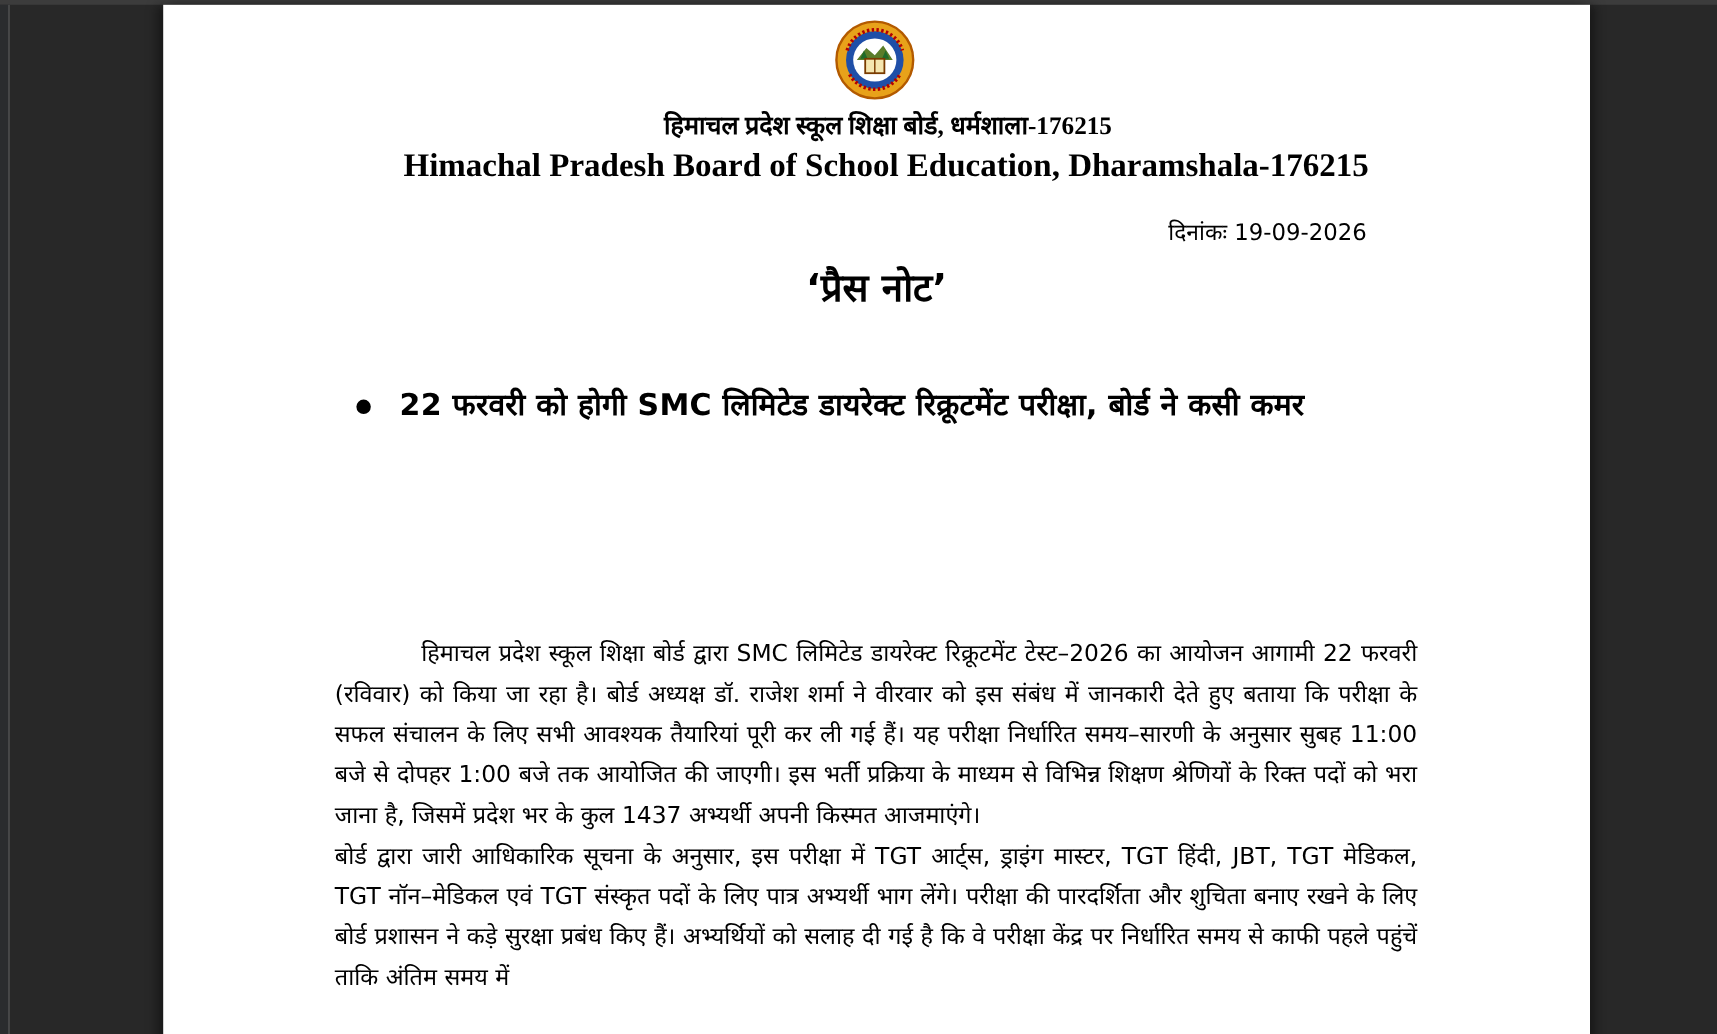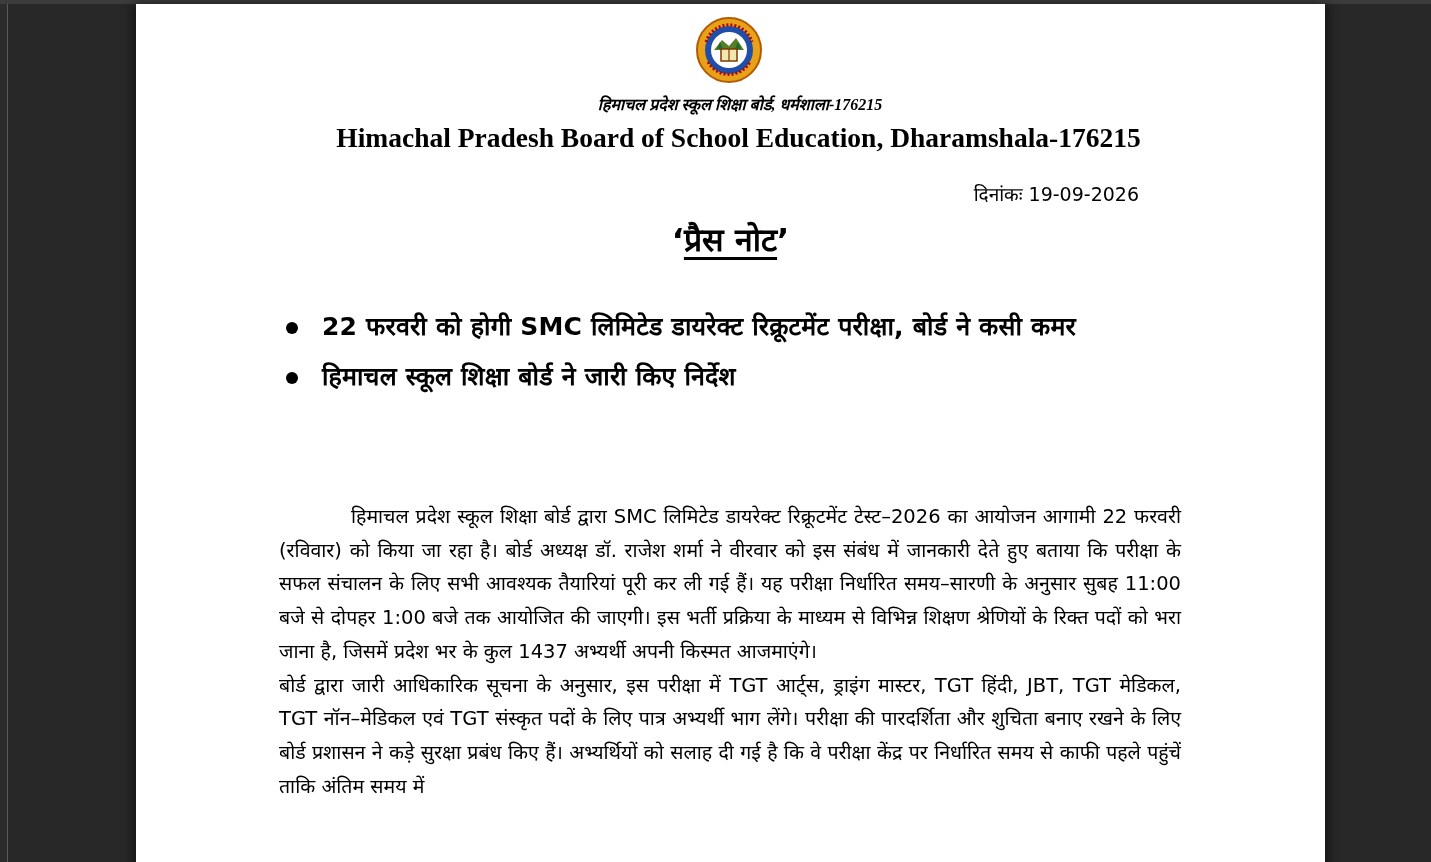--- a/index.html
+++ b/index.html
@@ -24,21 +24,21 @@
     box-shadow: -6px 0 8px rgba(0,0,0,0.35), 6px 0 8px rgba(0,0,0,0.35);
     color: #000;
   }
   .logo {
     position: absolute; left: 554px; top: 12px; width: 78px; height: 68px;
   }
   .hdr-hi {
     position: absolute; left: 0; width: 1208px; top: 86px;
     text-align: center;
     font-family: "Liberation Serif", "DejaVu Serif", serif;
-    font-weight: bold; font-size: 16px; line-height: 30px; font-style: italic;
+    font-weight: bold; font-size: 21px; line-height: 30px;
   }
   .hdr-en {
     position: absolute; left: 0; width: 1205px; top: 117px;
     text-align: center;
     font-family: "Liberation Serif", "DejaVu Serif", serif;
     font-weight: bold; font-size: 27.5px; line-height: 34px;
   }
   .ref {
     position: absolute; left: 187px; top: 176px;
     font-family: "Liberation Serif", "DejaVu Serif", serif;
@@ -48,38 +48,38 @@
     position: absolute; right: 186px; top: 176px;
     font-family: "DejaVu Sans", "Liberation Sans", sans-serif;
     font-size: 19px; line-height: 28px;
   }
   .title {
     position: absolute; left: 0; width: 1189px; top: 212px;
     text-align: center;
     font-family: "DejaVu Sans", "Liberation Sans", sans-serif;
     font-weight: bold; font-size: 32px; line-height: 48px;
   }
-  .title .u { text-decoration: underline; text-underline-offset: 6px; }
+  .title .u { text-underline-offset: 6px; }
   .bullets {
     position: absolute; left: 145px; top: 300px; width: 900px;
-    margin: 1px; padding: 0; list-style: none;
+    margin: 12px; padding: 0; list-style: none;
   }
   .bullets li {
     position: relative; padding-left: 40px;
     font-family: "DejaVu Sans", "Liberation Sans", sans-serif;
     font-weight: bold; font-size: 25px; line-height: 44px;
     margin-bottom: 6px;
     letter-spacing: 0.2px;
   }
   .bullets li .dot {
     position: absolute; left: 4px; top: 17px; width: 12px; height: 12px;
     border-radius: 50%; background: #000;
   }
   .body-text {
-    position: absolute; left: 143px; top: 496px; width: 902px;
+    position: absolute; left: 143px; top: 524px; width: 902px;
     font-family: "DejaVu Sans", "Liberation Sans", sans-serif;
     font-size: 19.5px; line-height: 33.7px;
     text-align: justify;
   }
   .body-text p { margin: 0; }
   .body-text p.indent { text-indent: 72px; }
 </style>
 </head>
 <body>
 
@@ -112,24 +112,20 @@
 
   <div class="title">
     <span>‘</span><span class="u">प्रैस नोट</span><span>’</span>
   </div>
 
   <ul class="bullets">
     <li>
       <span class="dot"></span>
       <span>22 फरवरी को होगी SMC लिमिटेड डायरेक्ट रिक्रूटमेंट परीक्षा, बोर्ड ने कसी कमर</span>
     </li>
-    <li>
-      <span class="dot"></span>
-      <span>हिमाचल स्कूल शिक्षा बोर्ड ने जारी किए निर्देश</span>
-    </li>
   </ul>
 
   <div class="body-text">
     <p class="indent">हिमाचल प्रदेश स्कूल शिक्षा बोर्ड द्वारा SMC लिमिटेड डायरेक्ट रिक्रूटमेंट टेस्ट–2026 का आयोजन आगामी 22 फरवरी (रविवार) को किया जा रहा है। बोर्ड अध्यक्ष डॉ. राजेश शर्मा ने वीरवार को इस संबंध में जानकारी देते हुए बताया कि परीक्षा के सफल संचालन के लिए सभी आवश्यक तैयारियां पूरी कर ली गई हैं। यह परीक्षा निर्धारित समय–सारणी के अनुसार सुबह 11:00 बजे से दोपहर 1:00 बजे तक आयोजित की जाएगी। इस भर्ती प्रक्रिया के माध्यम से विभिन्न शिक्षण श्रेणियों के रिक्त पदों को भरा जाना है, जिसमें प्रदेश भर के कुल 1437 अभ्यर्थी अपनी किस्मत आजमाएंगे।</p>
     <p>बोर्ड द्वारा जारी आधिकारिक सूचना के अनुसार, इस परीक्षा में TGT आर्ट्स, ड्राइंग मास्टर, TGT हिंदी, JBT, TGT मेडिकल, TGT नॉन–मेडिकल एवं TGT संस्कृत पदों के लिए पात्र अभ्यर्थी भाग लेंगे। परीक्षा की पारदर्शिता और शुचिता बनाए रखने के लिए बोर्ड प्रशासन ने कड़े सुरक्षा प्रबंध किए हैं। अभ्यर्थियों को सलाह दी गई है कि वे परीक्षा केंद्र पर निर्धारित समय से काफी पहले पहुंचें ताकि अंतिम समय में</p>
   </div>
 
 </div>
 
 </body></html>

